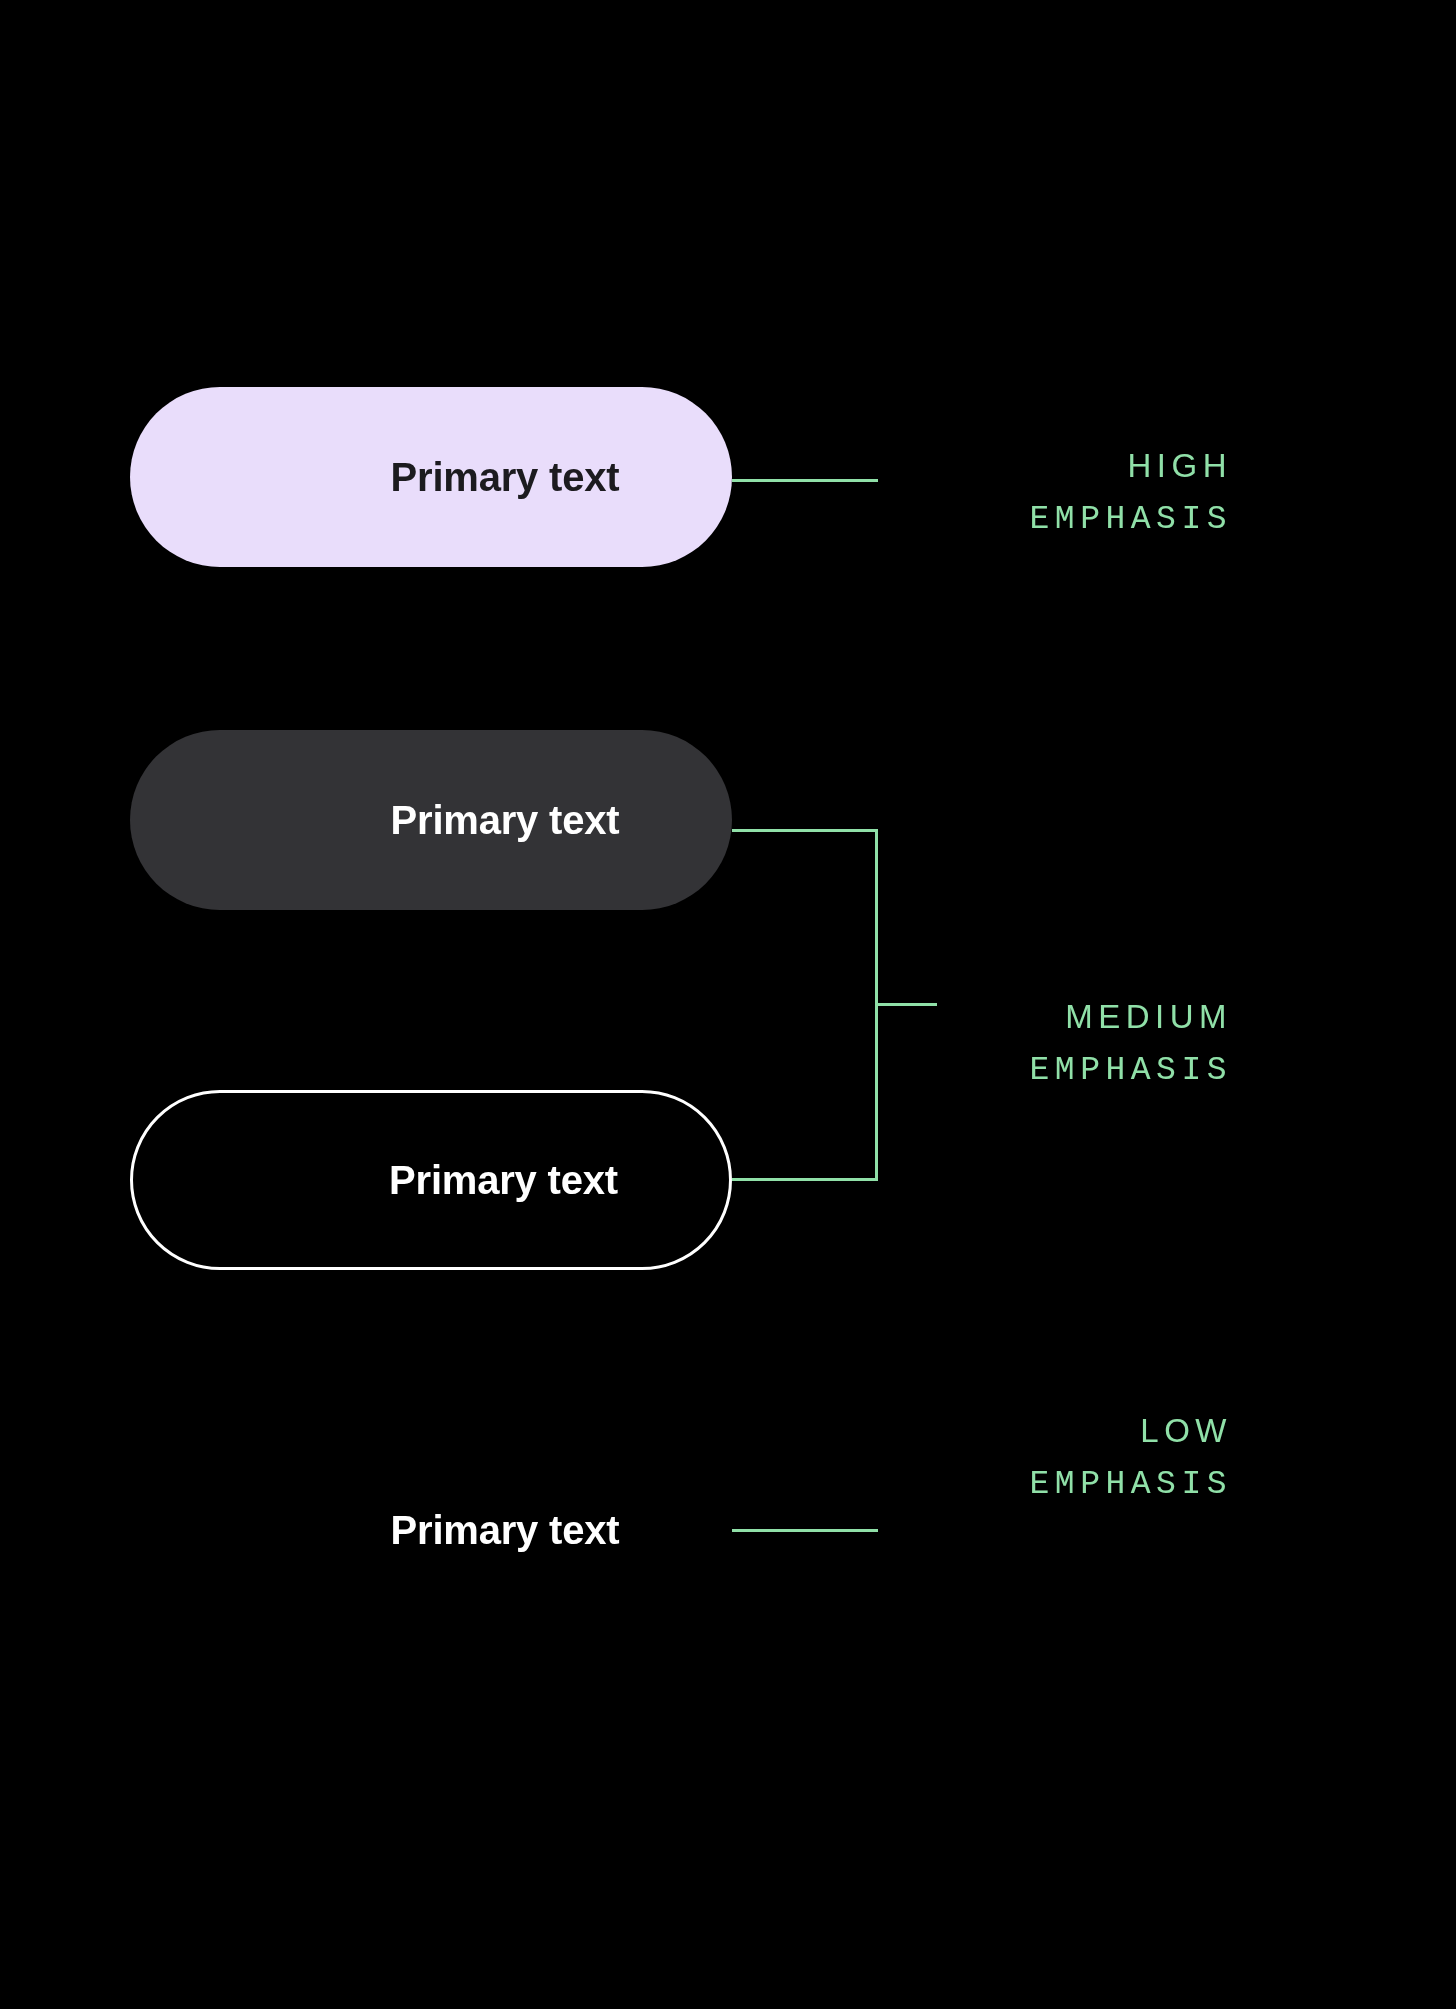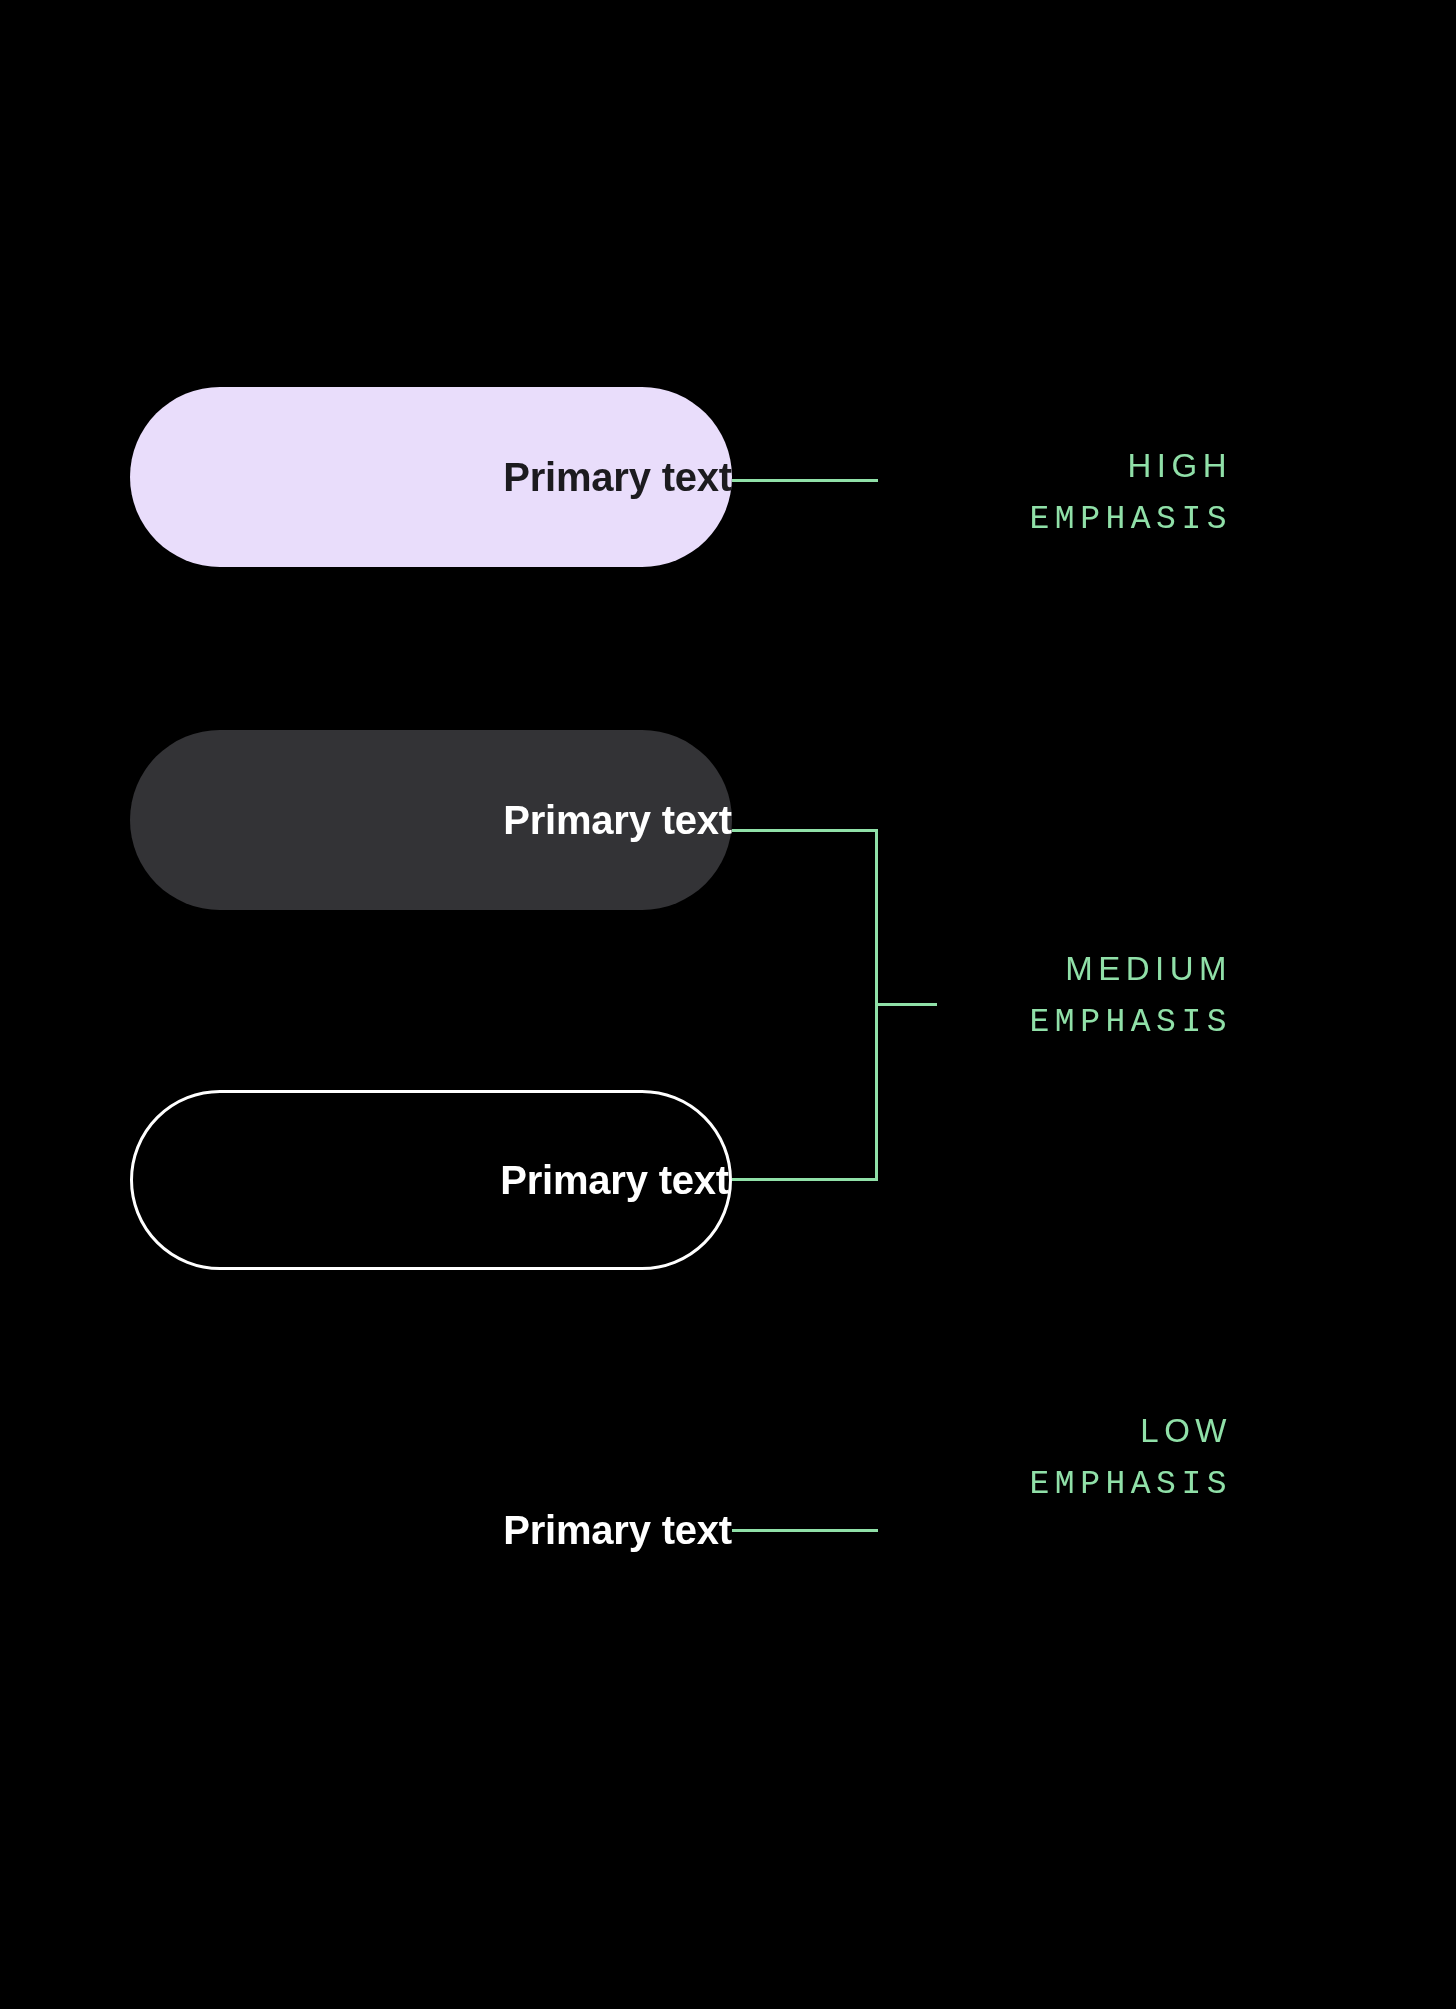--- a/index.html
+++ b/index.html
@@ -24,21 +24,21 @@
   
   .btn {
     position: absolute;
     left: 130px;
     width: 602px;
     height: 180px;
     border-radius: 90px;
     box-sizing: border-box;
     display: flex;
     align-items: center;
-    justify-content: flex-end;
+    justify-content: center;
     padding-left: 148px;
     font-size: 40px;
     font-weight: bold;
     letter-spacing: -0.2px;
     user-select: none;
   }
   .btn-filled-high {
     top: 387px;
     background: #E9DDFB;
     color: #1C1B1F;
@@ -124,21 +124,21 @@
     margin-top: 20px;
   }
   .emphasis-label .line2 {
     display: block;
     font-family: Liberation Mono, monospace;
   }
   .label-high {
     top: 419px;
   }
   .label-medium {
-    top: 922px;
+    top: 970px;
   }
   .label-low {
     top: 1384px;
   }
 </style>
 </head>
 <body>
 
 <div class="stage">
 

